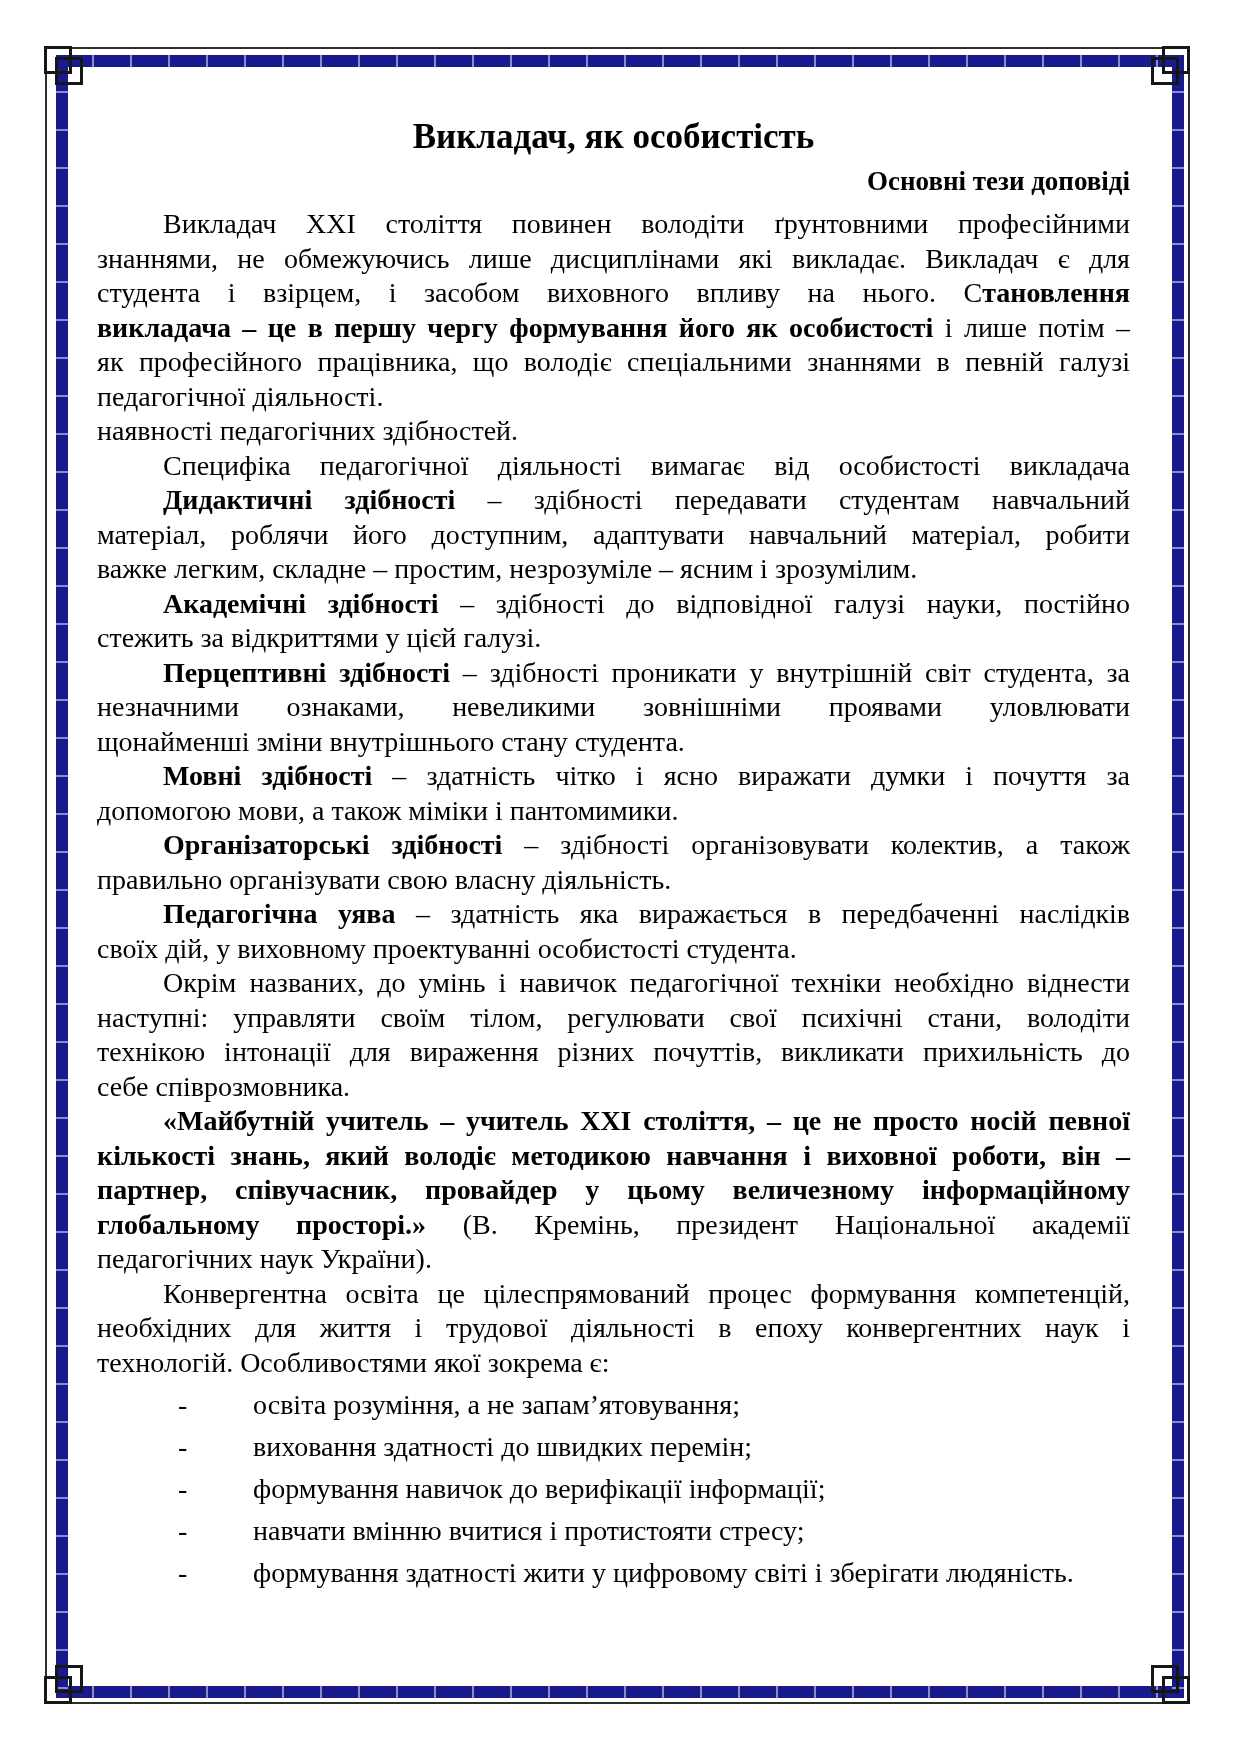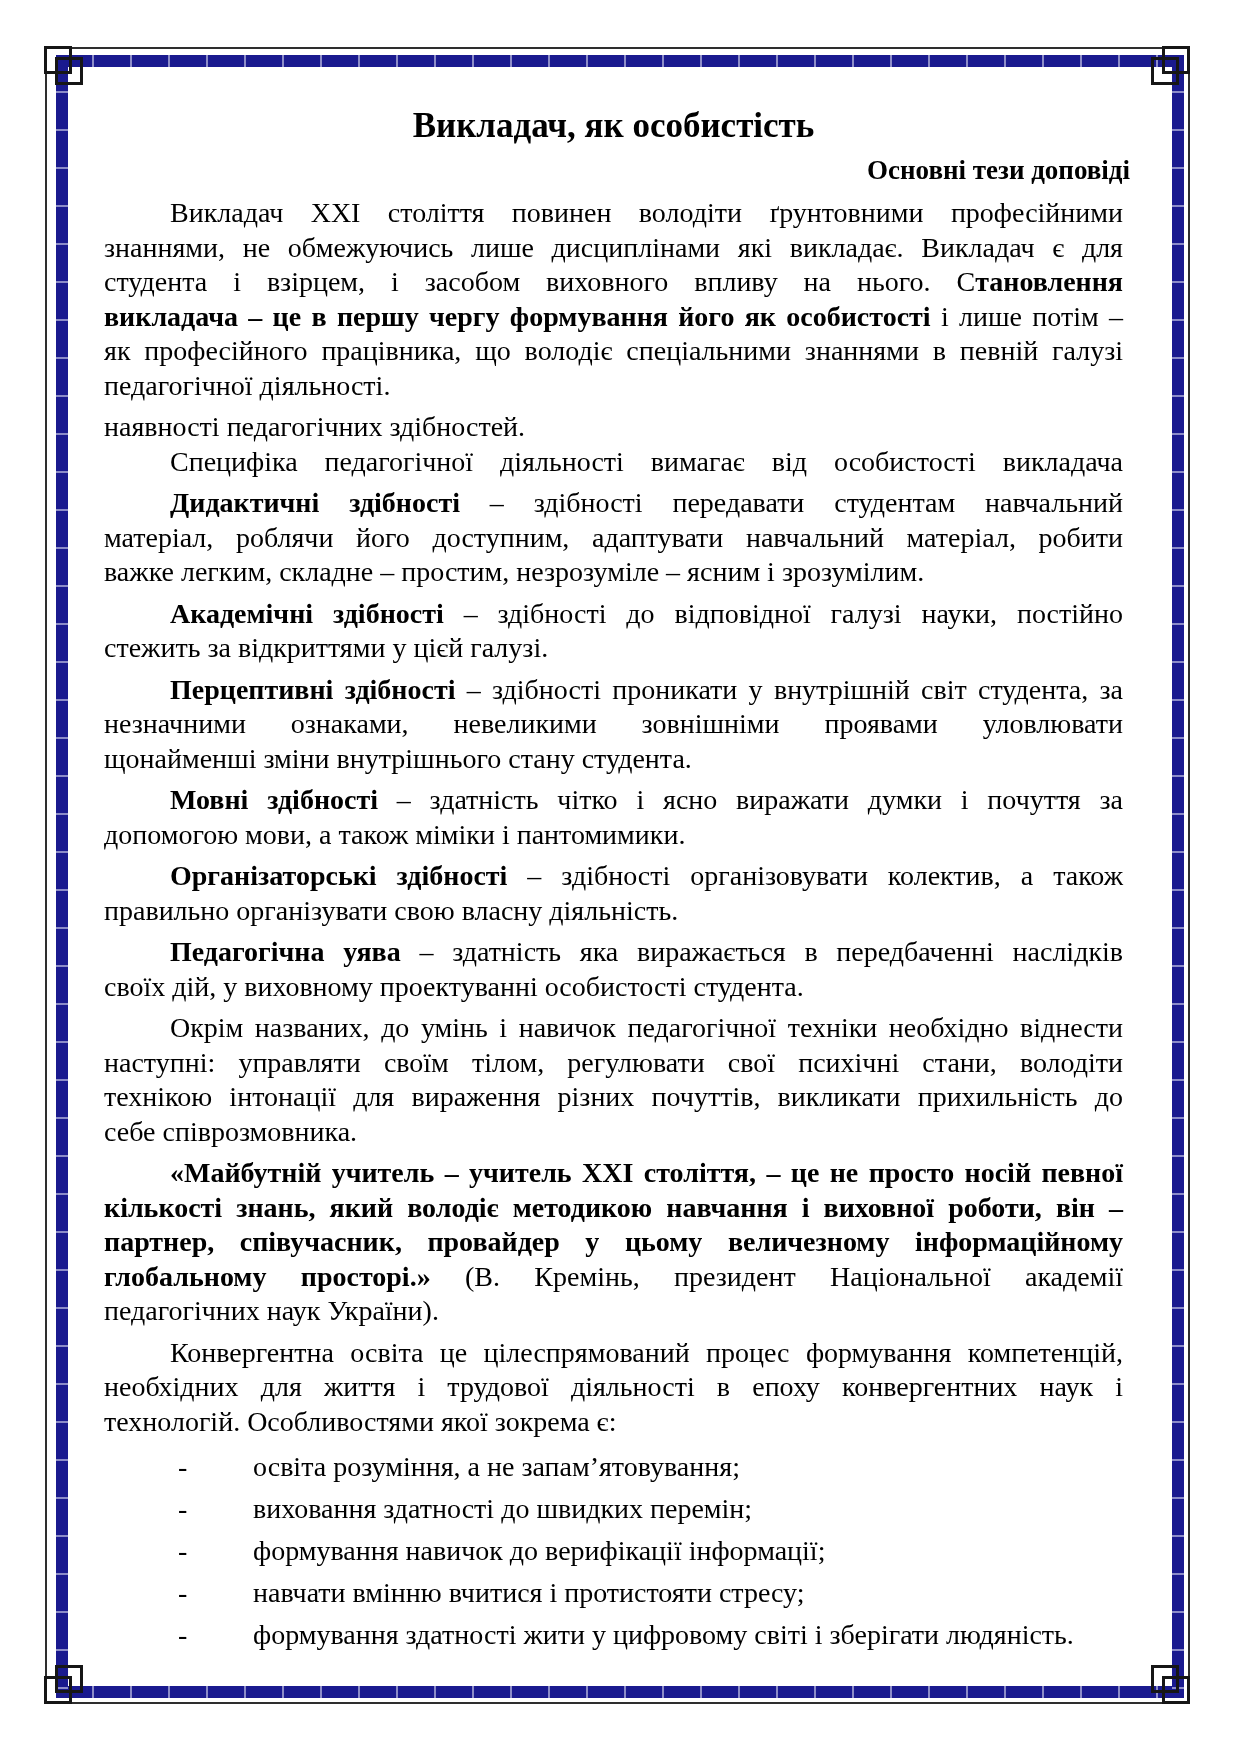--- a/index.html
+++ b/index.html
@@ -26,25 +26,25 @@
   .band-right{left:1172px;}
   .sq{
     position:absolute;width:28px;height:28px;box-sizing:border-box;
     border:3px solid var(--sq);background:transparent;z-index:3;
   }
   .tl-a{left:44px;top:46px;}   .tl-b{left:55px;top:57px;}
   .tr-a{left:1162px;top:46px;} .tr-b{left:1151px;top:57px;}
   .bl-a{left:44px;top:1676px;} .bl-b{left:55px;top:1665px;}
   .br-a{left:1162px;top:1676px;} .br-b{left:1151px;top:1665px;}
   
-  .content{position:absolute;left:97px;top:92px;width:1033px;z-index:4;}
+  .content{position:absolute;left:97px;top:103px;width:1033px;z-index:4;}
   .title{font-size:35px;font-weight:bold;text-align:center;line-height:48px;margin-top:10px;}
   .subtitle{font-size:27px;font-weight:bold;text-align:right;line-height:32px;margin-top:4px;}
   .docbody{margin-top:10px;font-size:28px;line-height:34.5px;}
-  .para{margin:7px;}
+  .para{margin:0;}
   .line{text-align:justify;text-align-last:justify;}
   .line.first{padding-left:66px;}
   .line.last{text-align-last:left;}
   .b{font-weight:bold;}
   .list{margin-top:4px;font-size:28px;}
   .list-row{display:flex;margin-left:81px;line-height:42px;}
   .list-marker{width:75px;flex:none;}
   .list-text{flex:1;}
 </style>
 </head>

